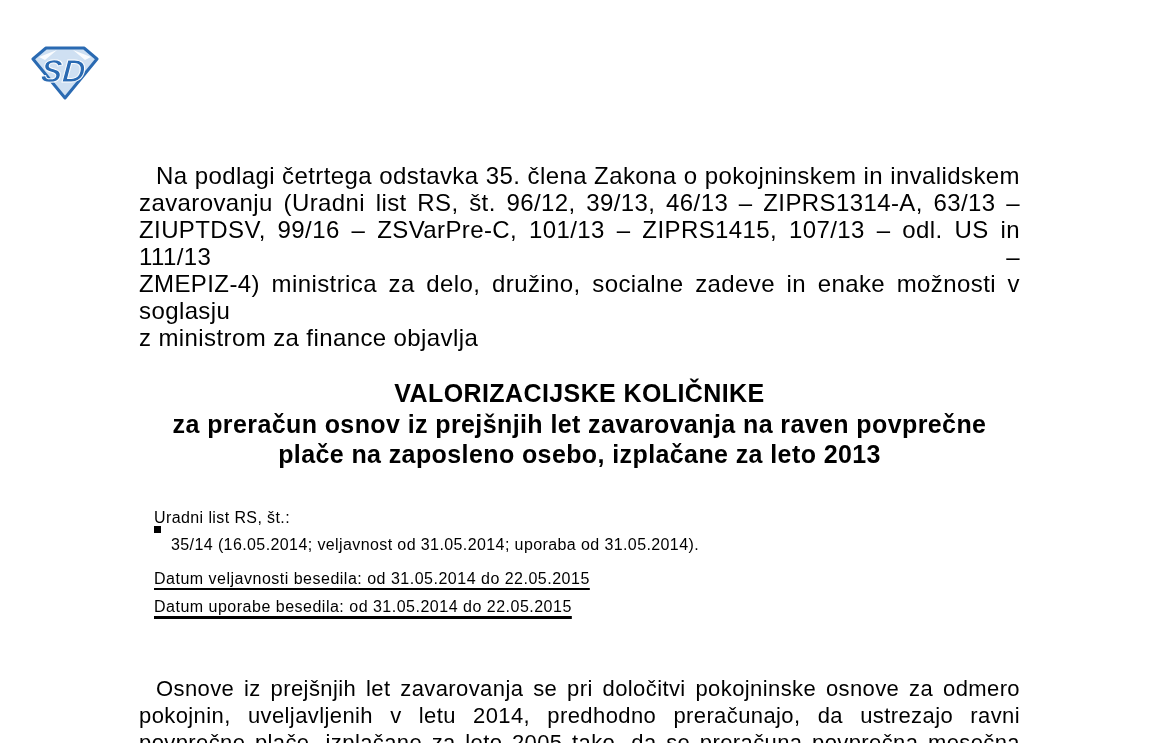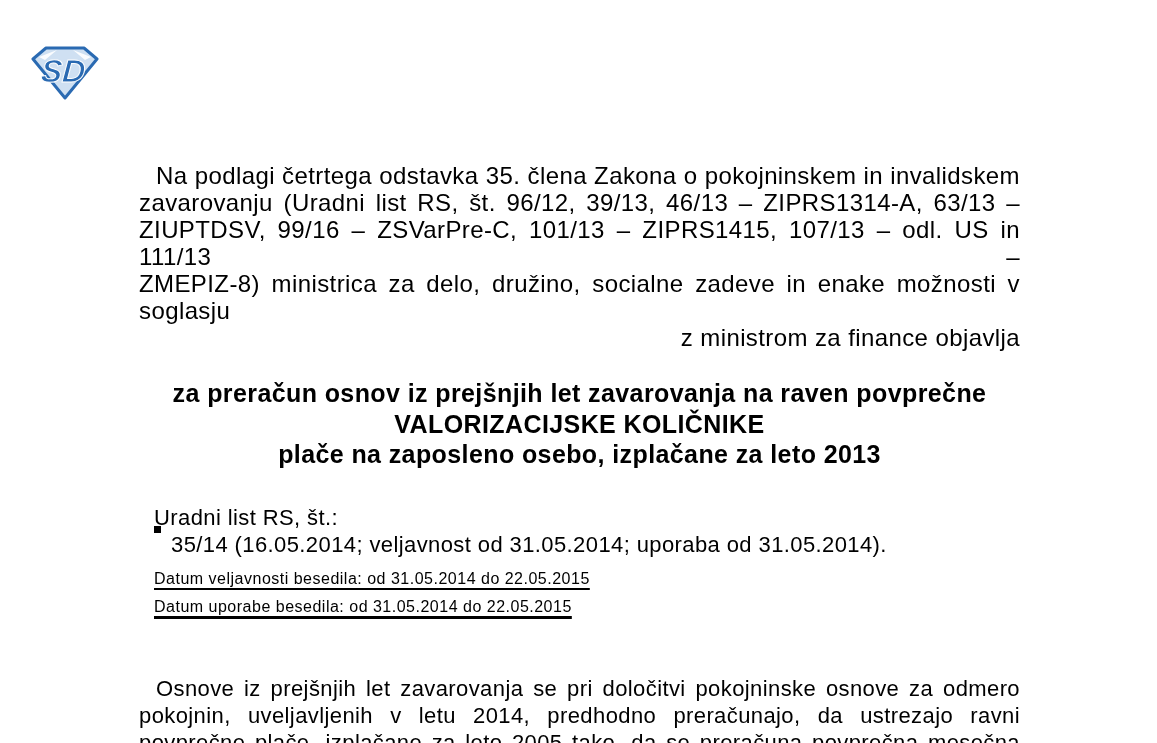--- a/index.html
+++ b/index.html
@@ -34,37 +34,37 @@
     font-size: 24px;
     line-height: 27px;
     letter-spacing: 0.4px;
   }
   .jline {
     text-align: justify;
     text-align-last: justify;
     white-space: normal;
   }
   .lastline {
-    text-align: right;
+    text-align: left;
   }
   .indent {
     text-indent: 17px;
   }
   .title-block {
     margin-top: 27px;
     text-align: center;
     font-weight: bold;
     font-size: 25px;
     line-height: 30.5px;
     letter-spacing: 0.4px;
   }
   .gazette {
     margin-top: 34px;
     padding-left: 15px;
-    font-size: 22px;
+    font-size: 16px;
     line-height: 27px;
     letter-spacing: 0.4px;
   }
   .bullet-row {
     display: flex;
     align-items: flex-start;
   }
   .bullet-square {
     display: inline-block;
     width: 7px;
@@ -112,27 +112,27 @@
       <text x="34" y="36" text-anchor="middle" font-size="32" font-weight="bold" font-style="italic" font-family="Liberation Sans, sans-serif" stroke="#ffffff" stroke-width="1" transform="skewX(-4)" fill="#2a6ab2">SD</text>
     </svg>
   </div>
 
   <div class="doc">
 
     <div class="intro">
       <div class="jline indent">Na podlagi četrtega odstavka 35. člena Zakona o pokojninskem in invalidskem</div>
       <div class="jline">zavarovanju (Uradni list RS, št. 96/12, 39/13, 46/13 – ZIPRS1314-A, 63/13 –</div>
       <div class="jline">ZIUPTDSV, 99/16 – ZSVarPre-C, 101/13 – ZIPRS1415, 107/13 – odl. US in 111/13 –</div>
-      <div class="jline">ZMEPIZ-8) ministrica za delo, družino, socialne zadeve in enake možnosti v soglasju</div>
+      <div class="jline">ZMEPIZ-4) ministrica za delo, družino, socialne zadeve in enake možnosti v soglasju</div>
       <div class="lastline">z ministrom za finance objavlja</div>
     </div>
 
     <div class="title-block">
+      <div>VALORIZACIJSKE KOLIČNIKE</div>
       <div>za preračun osnov iz prejšnjih let zavarovanja na raven povprečne</div>
-      <div>VALORIZACIJSKE KOLIČNIKE</div>
       <div>plače na zaposleno osebo, izplačane za leto 2013</div>
     </div>
 
     <div class="gazette">
       <div>Uradni list RS, št.:</div>
       <div class="bullet-row">
         <span class="bullet-square"></span>
         <span>35/14 (16.05.2014; veljavnost od 31.05.2014; uporaba od 31.05.2014).</span>
       </div>
     </div>

